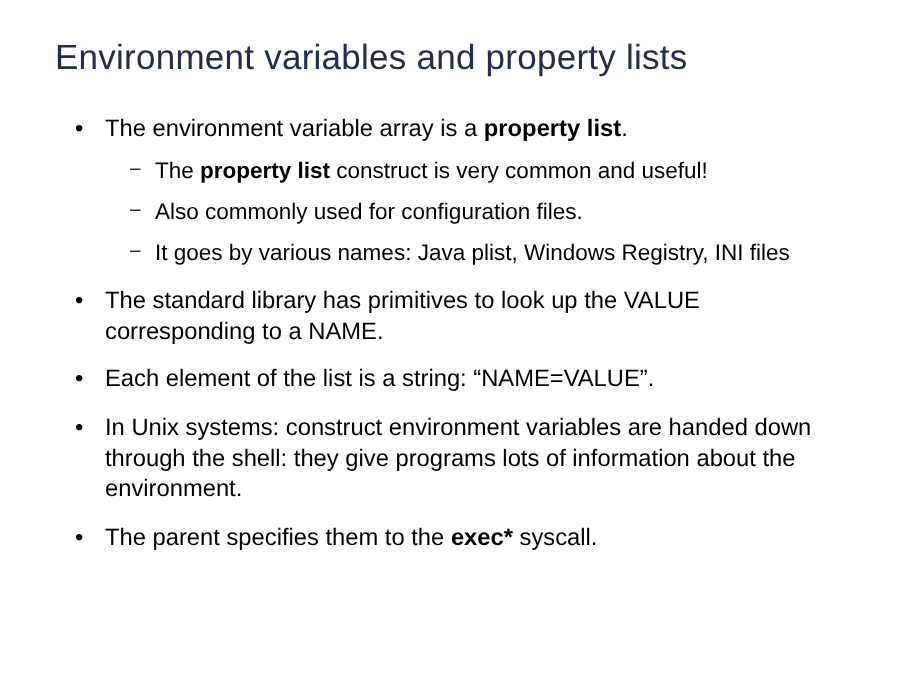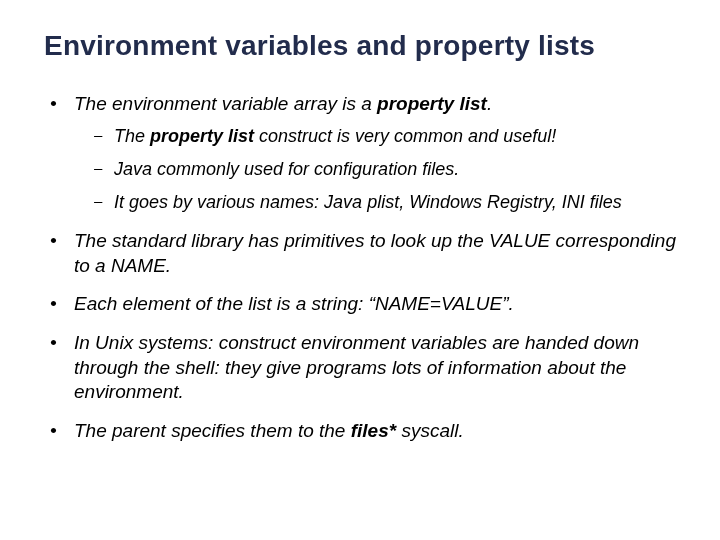--- a/index.html
+++ b/index.html
@@ -6,30 +6,29 @@
   body{
     width:720px;height:540px;
     background:#ffffff;
     font-family:Arial,Helvetica,sans-serif;
     color:#000;
     box-sizing:border-box;
     padding:30px 44px 30px 44px;
   }
   .title{
     font-size:28px;
-    font-weight:700;
+    font-weight:400;
     color:#222c4c;
     margin-bottom:30px;
     letter-spacing:0.2px;
   }
   ul.bullets{
     list-style:none;
     padding-left:6px;
-    margin:0;
-    font-style:italic;
+    margin:10px;
   }
   ul.bullets > li{
     position:relative;
     padding-left:24px;
     font-size:19px;
     line-height:1.3;
     margin-bottom:14px;
   }
   ul.bullets > li::before{
     content:"•";
@@ -60,20 +59,20 @@
   .b{font-weight:700}
 </style>
 </head>
 <body>
 
 <div class="title">Environment variables and property lists</div>
 
 <ul class="bullets">
     <li>The environment variable array is a <span class="b">property list</span>.<ul class="sub">
         <li>The <span class="b">property list</span> construct is very common and useful!</li>
-        <li>Java commonly used for configuration files.</li>
+        <li>Also commonly used for configuration files.</li>
         <li>It goes by various names: Java plist, Windows Registry, INI files</li>
       </ul></li>
     <li>The standard library has primitives to look up the VALUE corresponding to a NAME.</li>
     <li>Each element of the list is a string: “NAME=VALUE”.</li>
     <li>In Unix systems: construct environment variables are handed down through the shell: they give programs lots of information about the environment.</li>
-    <li>The parent specifies them to the <span class="b">files*</span> syscall.</li>
+    <li>The parent specifies them to the <span class="b">exec*</span> syscall.</li>
   </ul>
 
 </body></html>

